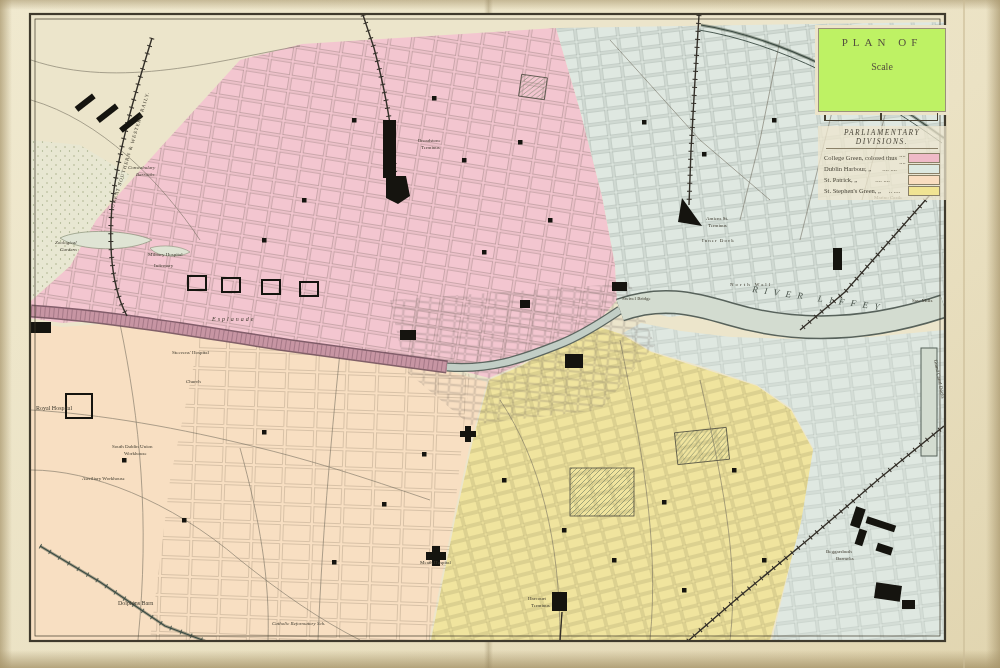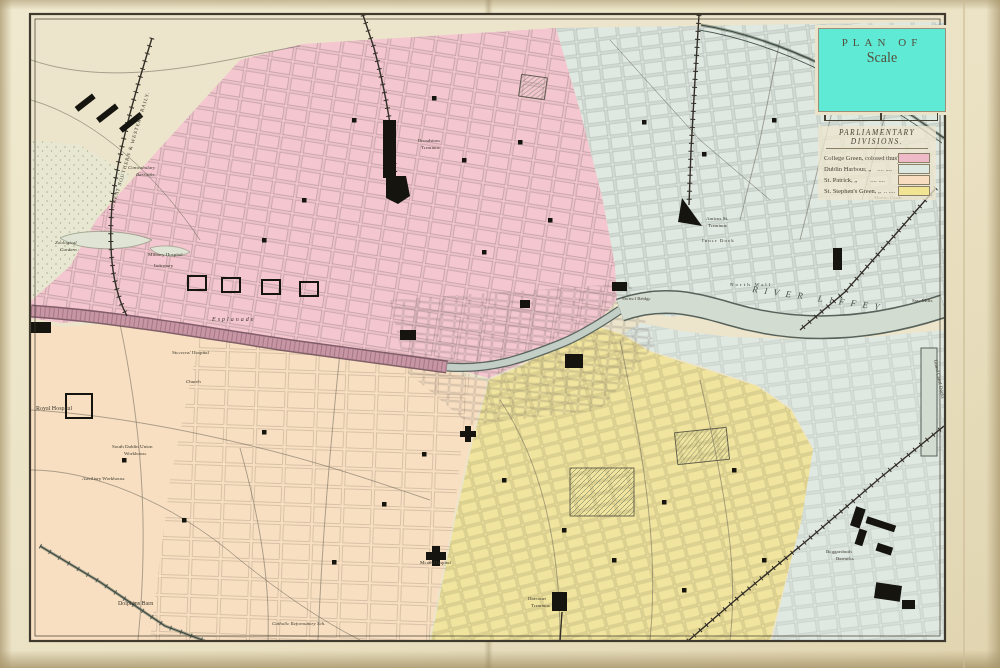--- a/index.html
+++ b/index.html
@@ -6,33 +6,33 @@
   .page{position:relative;width:1000px;height:668px;overflow:hidden;
         font-family:"Liberation Serif","DejaVu Serif",serif;}
   svg{position:absolute;left:0;top:0;}
   svg text{font-family:"Liberation Serif","DejaVu Serif",serif;fill:#3e3a2e;}
   .t5{font-size:5px}.t6{font-size:6px}
   .it{font-style:italic}
   .riv{font-size:9px;fill:#4b554d;letter-spacing:6.5px;font-style:italic}
 
   
   .panel{position:absolute;left:818px;top:28px;width:126px;height:82px;
-         background:#5eead4;border:1px solid #9a907a;box-shadow:0 0 0 3px #ece4ca;
+         background:#bef264;border:1px solid #9a907a;box-shadow:0 0 0 3px #ece4ca;
          text-align:center;color:#4a463a;}
   .plan-of{margin-top:7px;font-size:11px;letter-spacing:5px;color:#55503f;}
   .dublin{margin-top:3px;font-size:20px;font-weight:bold;letter-spacing:6px;color:#5c5646;
           text-shadow:0.6px 0.6px 0 #fdf8e4;}
-  .scale{margin-top:2px;font-size:14px;color:#55503f;}
+  .scale{margin-top:13px;font-size:10px;color:#55503f;}
   .scalebar{position:absolute;left:824px;top:112px;width:114px;height:8px;
             border-bottom:1.5px solid #453f2f;}
   .scalebar i{position:absolute;bottom:0;width:1.5px;height:5px;background:#453f2f;}
   .scalebar .l{left:0}.scalebar .m{left:56px;height:7px}.scalebar .r{right:0;height:7px}
 
   
-  .legend{position:absolute;left:818px;top:126px;width:118px;color:#4a463a;
+  .legend{position:absolute;left:818px;top:126px;width:128px;color:#4a463a;
           background:rgba(238,230,206,0.75);padding:2px 0 4px 0;}
   .lg-head{font-style:italic;font-size:7.5px;letter-spacing:1.5px;text-align:center;
            border-bottom:0.5px solid #8a8068;padding-bottom:2px;margin:0 8px 3px 8px;}
   .lg-row{display:flex;align-items:center;height:11px;padding:0 6px;}
   .lg-name{font-size:6.5px;white-space:nowrap;}
   .lg-dots{flex:1;font-size:6.5px;text-align:center;color:#6a6350;overflow:hidden;}
   .lg-swatch{width:30px;height:8px;border:0.5px solid #8a8068;flex:0 0 auto;}
 </style>
 </head>
 <body>

